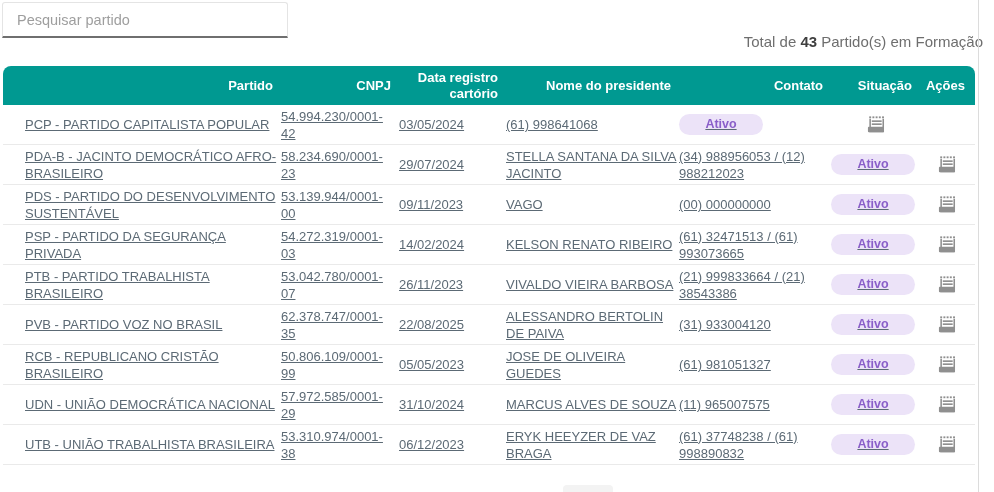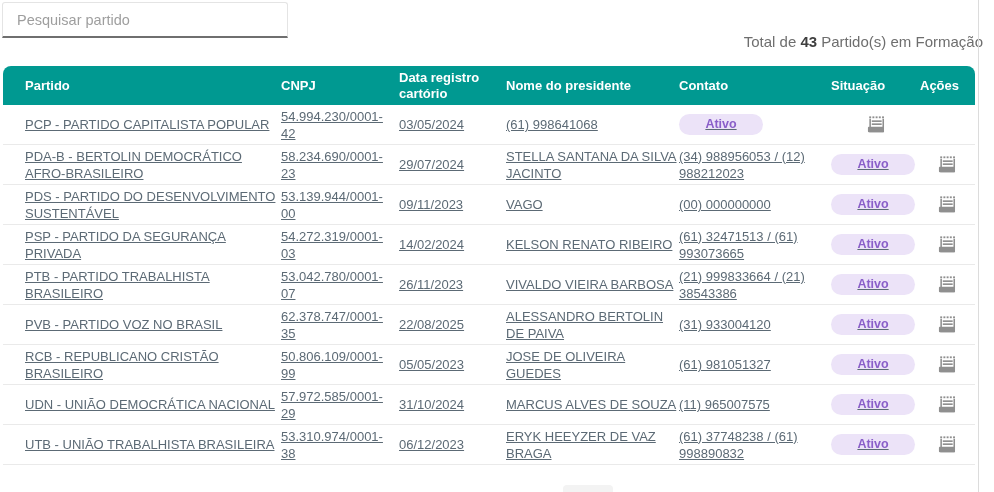--- a/index.html
+++ b/index.html
@@ -37,20 +37,21 @@
     grid-template-columns: 256px 118px 107px 173px 152px 89px 53px;
     padding-left: 22px;
   }
   .thead {
     background: var(--header-bg, #009991);
     color: var(--header-text, #ffffff);
     border-radius: 8px 8px 0 0;
     min-height: 39px; align-items: center;
     font-size: 13px; font-weight: bold;
     line-height: 16px;
+    text-align: right;
   }
   .th { padding-right: 8px; }
   .row {
     align-items: center;
     border-bottom: 1px solid var(--row-border, #eaeaea);
     min-height: 40px;
     padding-top: 2px; padding-bottom: 2px;
     font-size: 13px; line-height: 17px;
     color: var(--cell-text, #5c6a75);
     text-decoration: underline;
@@ -131,21 +132,21 @@
             <rect x="7.4" y="10.2" width="10.8" height="1.8" fill="var(--icon-gray, #8f8f8f)"></rect>
 
             <rect x="3.2" y="13.9" width="17.3" height="5.9" rx="1" fill="var(--icon-gray, #8f8f8f)"></rect>
           </svg>
         </span>
       </button>
     </div>
   </div>
 
   <div class="row grid-cols">
-    <div class="cell partido">PDA-B - BERTOLIN DEMOCRÁTICO AFRO-BRASILEIRO</div>
+    <div class="cell partido">PDA-B - JACINTO DEMOCRÁTICO AFRO-BRASILEIRO</div>
     <div class="cell cnpj">58.234.690/0001-23</div>
     <div class="cell data">29/07/2024</div>
     <div class="cell presidente">STELLA SANTANA DA SILVA JACINTO</div>
     <div class="cell contato">(34) 988956053 / (12) 988212023</div>
     <div class="cell situacao">
       <span class="badge">Ativo</span>
     </div>
     <div class="cell acoes">
       <button class="action-btn" type="button">
         <span style="display:flex;">

